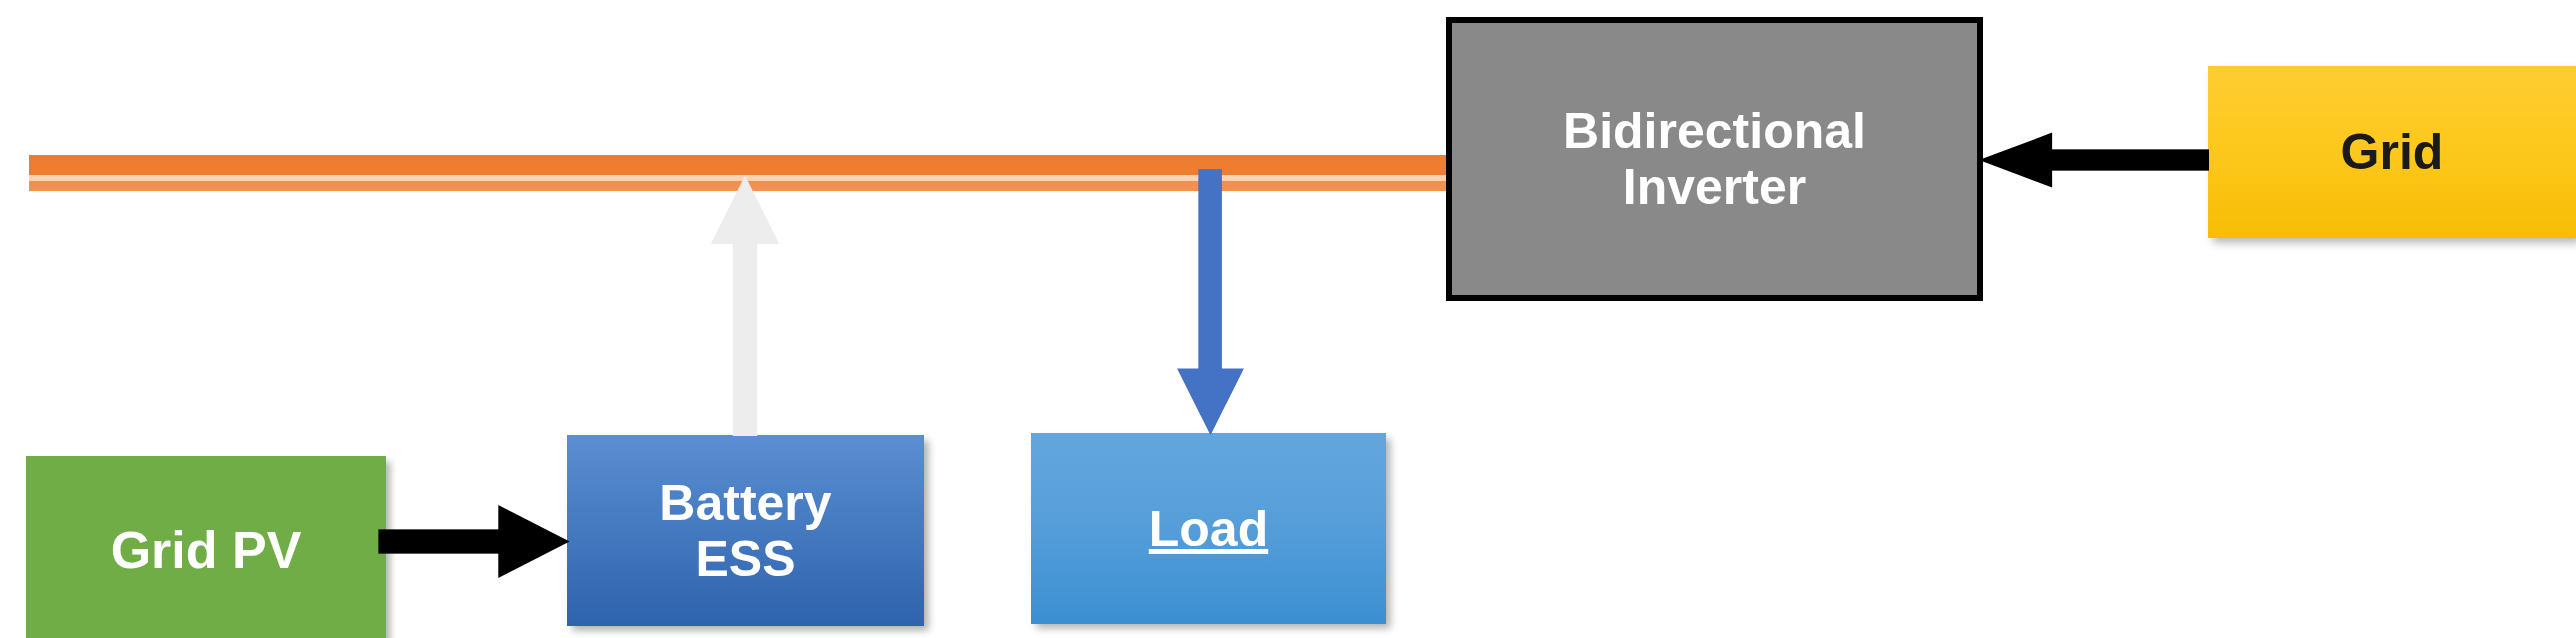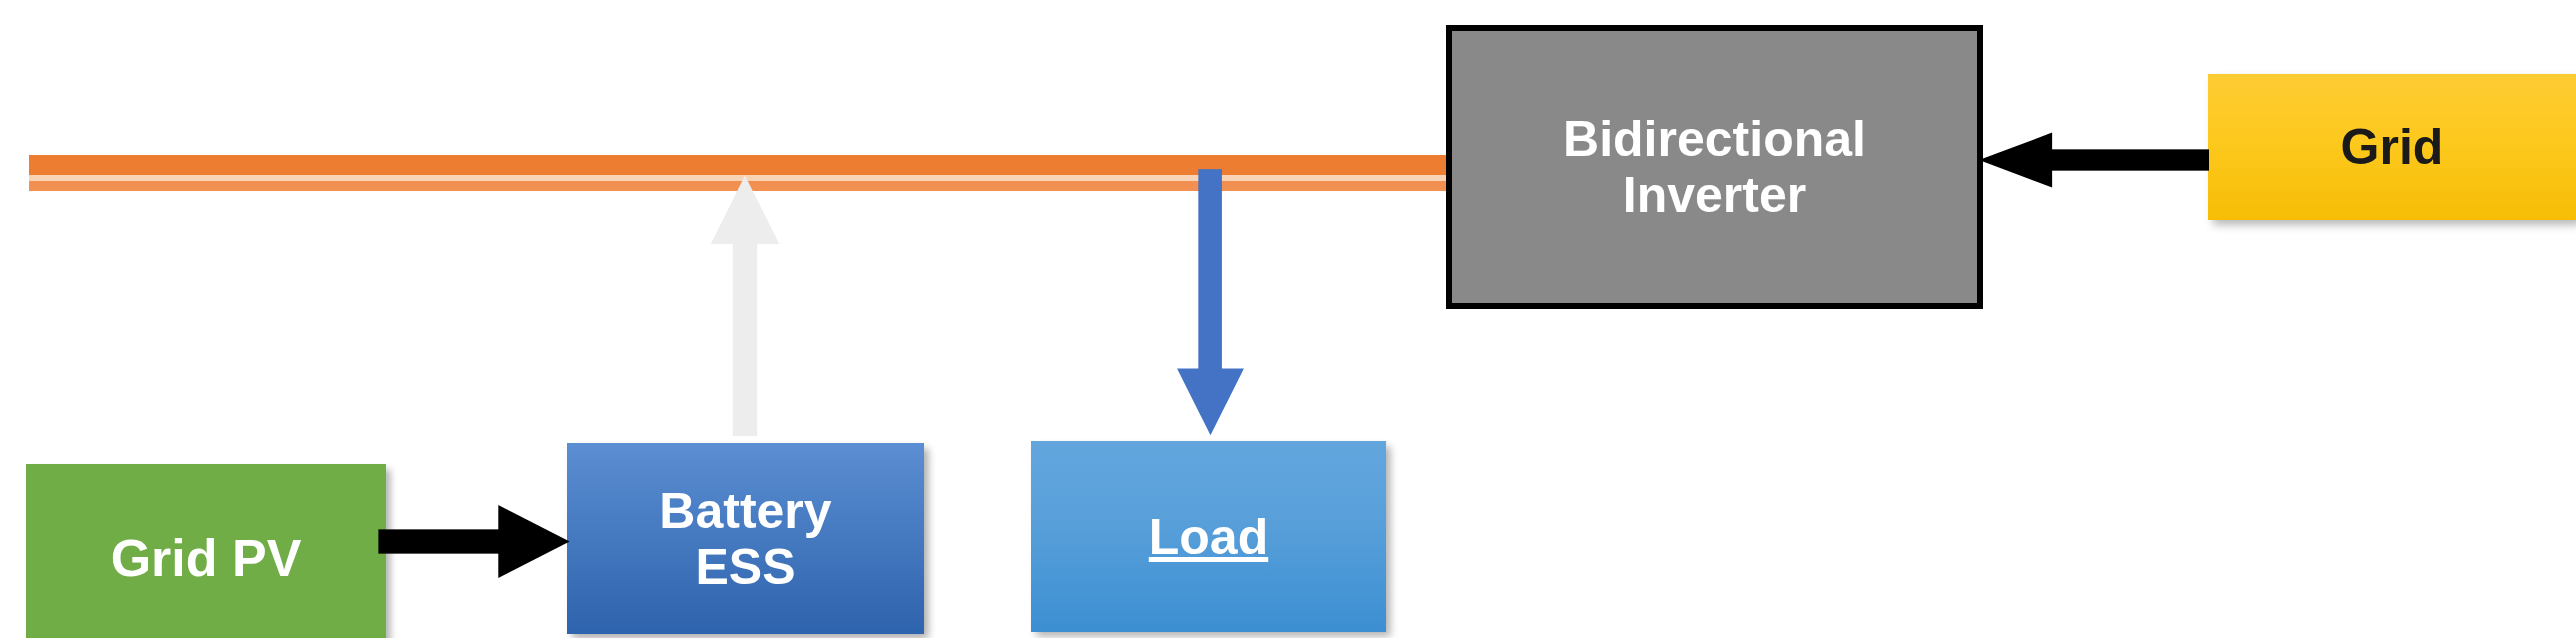--- a/index.html
+++ b/index.html
@@ -21,21 +21,20 @@
   
   .block {
     position: absolute;
     display: flex;
     align-items: center;
     justify-content: center;
     text-align: center;
     font-weight: bold;
     line-height: 1.12;
     box-sizing: border-box;
-    margin-top: 8px;
     -webkit-font-smoothing: antialiased;
   }
   .block .label {
     display: block;
     width: 100%;
     white-space: pre-line;
   }
 
   
   .blk-solar {
@@ -65,21 +64,21 @@
 
   .blk-inverter {
     left: 1446px; top: 17px; width: 537px; height: 284px;
     background: #898989;
     color: #ffffff;
     font-size: 50px;
     border: 6.9px solid #000000;
   }
 
   .blk-grid {
-    left: 2208px; top: 66px; width: 368px; height: 146px;
+    left: 2208px; top: 66px; width: 368px; height: 172px;
     background: linear-gradient(180deg, #fdcc33 0%, #fdc91e 45%, #f7bd06 100%);
     color: #1a1a1a;
     font-size: 50px;
     box-shadow: 5.3px 5.3px 8.4px rgba(0,0,0,0.28);
   }
 
   
   .bus {
     position: absolute;
     left: 29px;

